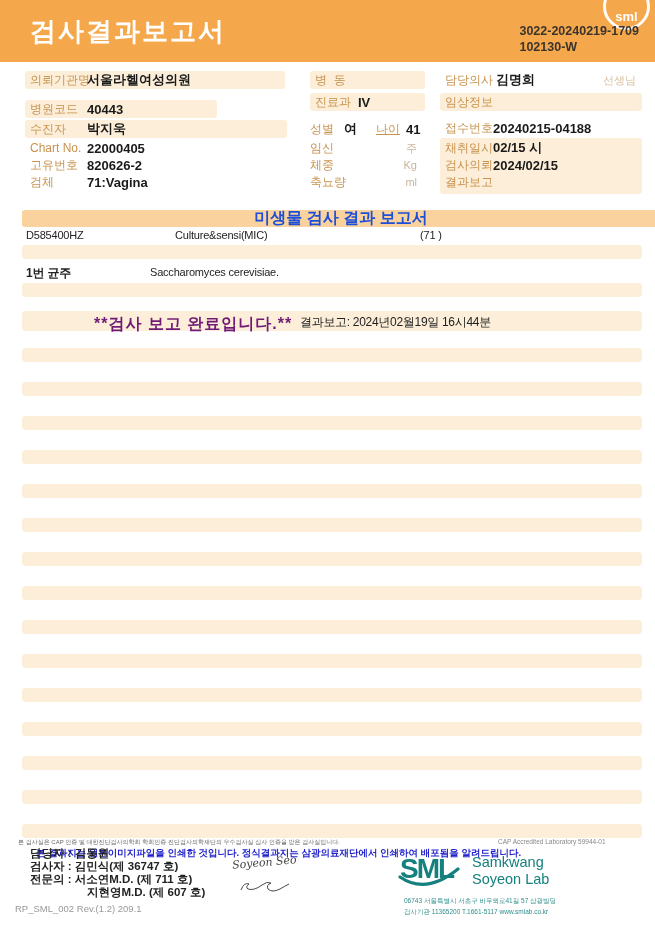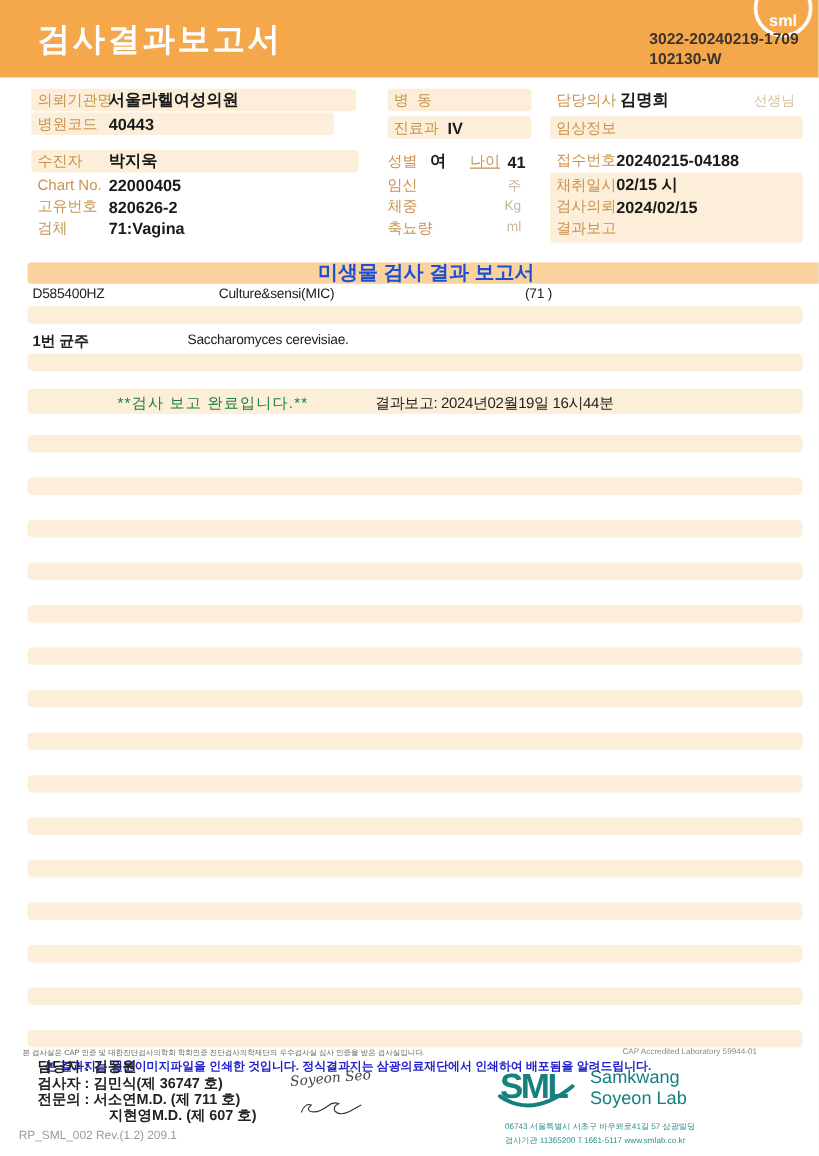--- a/index.html
+++ b/index.html
@@ -29,21 +29,21 @@
   .funit{color:#c9b49a;font-size:11px;margin-left:auto;padding-right:8px;}
   .fsuffix{color:#d8bf9e;font-size:11px;margin-left:auto;padding-right:6px;}
   .w62{width:62px;} .w56{width:56px;} .w48{width:48px;}
 
   
   .sec-hdr{position:absolute;left:22px;top:210px;width:638px;height:17px;background:var(--section);border-radius:3px;
            display:flex;align-items:center;justify-content:center;font-size:16px;font-weight:bold;color:#1d4ed8;}
   .mrow{position:absolute;font-size:11px;color:#222;letter-spacing:-0.2px;}
   .mstrip{position:absolute;left:22px;width:620px;height:14px;background:var(--row);border-radius:4px;}
   .complete{position:absolute;left:22px;top:311px;width:620px;height:20px;background:var(--row);border-radius:4px;}
-  .complete .c1{position:absolute;left:72px;top:3px;font-size:12px;font-weight:normal;color:#15803d;letter-spacing:1px;}
+  .complete .c1{position:absolute;left:72px;top:3px;font-size:16px;font-weight:bold;color:#701a75;letter-spacing:1px;}
   .complete .c2{position:absolute;left:278px;top:3px;font-size:12px;color:#222;letter-spacing:-0.3px;}
 
   
   .stripes{position:absolute;left:22px;top:348px;width:620px;}
   .stripe{height:14px;border-radius:4px;background:var(--row);margin-bottom:20px;}
 
   
   .ft-tiny{position:absolute;left:18px;top:838px;font-size:6px;color:#666;transform-origin:left top;}
   .ft-cap{position:absolute;left:498px;top:838px;font-size:6.5px;color:#888;}
   .ft-blue{position:absolute;left:36px;top:847px;font-size:9.5px;font-weight:bold;color:var(--blue);white-space:nowrap;z-index:1;}
@@ -82,21 +82,21 @@
   <div class="frow strip" style="left:310px;top:71px;width:115px;">
     <span class="flabel w48">병  동</span>
     <span class="fvalue"></span>
   </div>
   <div class="frow" style="left:440px;top:71px;width:202px;">
     <span class="flabel w56">담당의사</span>
     <span class="fvalue">김명희</span>
     <span class="fsuffix">선생님</span>
   </div>
 
-  <div class="frow strip" style="left:25px;top:90px;width:242px;">
+  <div class="frow strip" style="left:25px;top:100px;width:192px;">
     <span class="flabel w62">병원코드</span>
     <span class="fvalue">40443</span>
   </div>
   <div class="frow strip" style="left:310px;top:93px;width:115px;">
     <span class="flabel w48">진료과</span>
     <span class="fvalue">IV</span>
   </div>
   <div class="frow strip" style="left:440px;top:93px;width:202px;">
     <span class="flabel w56">임상정보</span>
     <span class="fvalue"></span>

